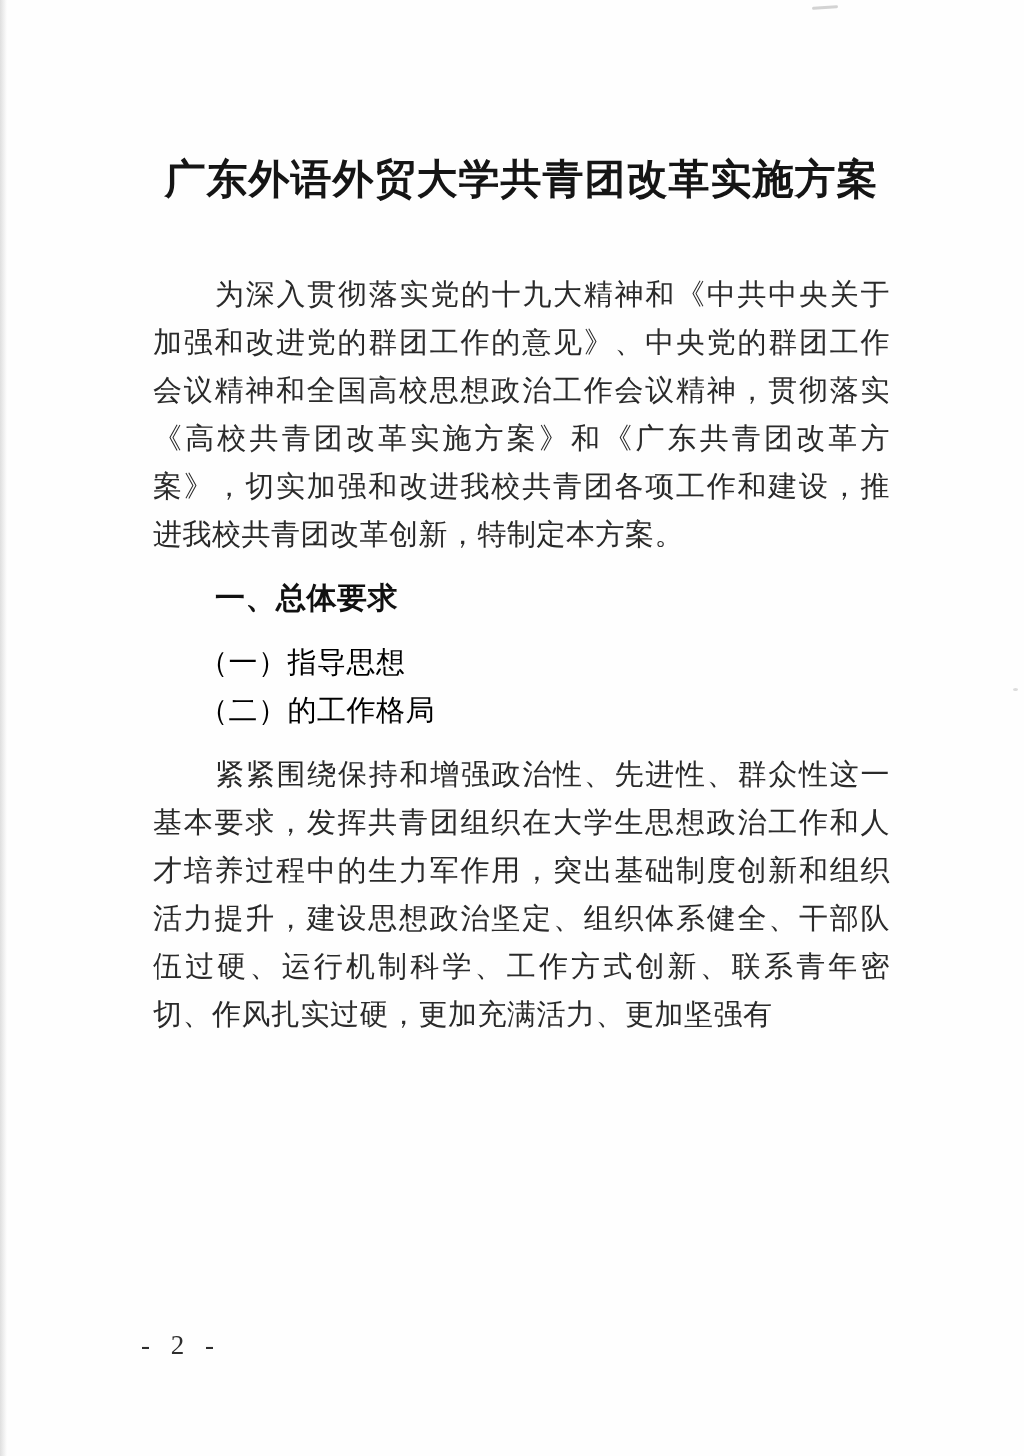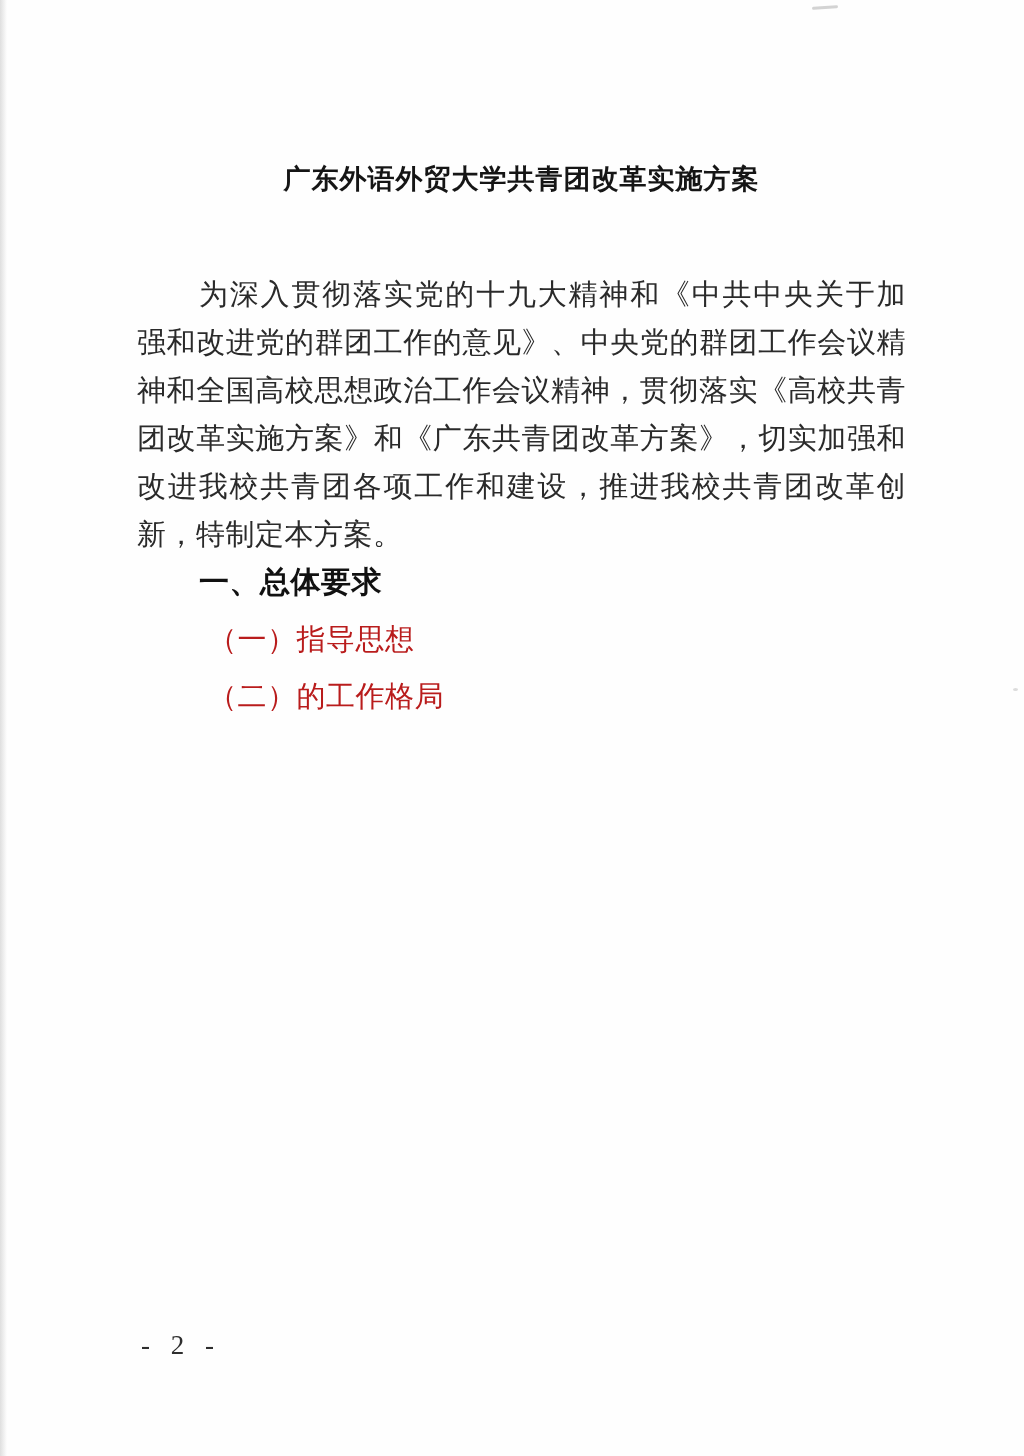--- a/index.html
+++ b/index.html
@@ -40,55 +40,55 @@
     border-radius: 50%;
   }
   .content {
     position: absolute;
     left: 137px;
     right: 118px;
     top: 150px;
   }
   .doc-title {
     text-align: center;
-    font-size: 27px;
+    font-size: 41px;
     font-weight: bold;
     letter-spacing: 1px;
     line-height: 58px;
     margin: 0 0 62px 0;
     color: #151515;
     font-family: "Liberation Serif", "DejaVu Serif", serif;
   }
   .body-text {
     font-size: 29px;
     line-height: 48px;
     text-align: justify;
     text-justify: inter-ideograph;
     letter-spacing: 0.5px;
   }
   .para {
-    margin: 0;
+    margin: 16px;
     text-indent: 62px;
     color: #2a2a2a;
   }
   .heading-1 {
-    margin: 0;
+    margin: 16px;
     text-indent: 62px;
     font-weight: bold;
     font-family: "Liberation Sans", "DejaVu Sans", sans-serif;
     font-size: 30px;
     line-height: 48px;
     color: #111;
   }
   .heading-2 {
-    margin: 9px;
+    margin: 0;
     text-indent: 62px;
     font-size: 29px;
     line-height: 48px;
-    color: #b91c1c;
+    color: #000000;
   }
   .page-number {
     position: absolute;
     left: 141px;
     top: 1330px;
     font-size: 27px;
     letter-spacing: 7px;
     color: #2e2e2e;
     font-family: "Liberation Serif", "DejaVu Serif", serif;
   }
@@ -110,19 +110,20 @@
 
       <p class="para">为深入贯彻落实党的十九大精神和《中共中央关于加强和改进党的群团工作的意见》、中央党的群团工作会议精神和全国高校思想政治工作会议精神，贯彻落实《高校共青团改革实施方案》和《广东共青团改革方案》，切实加强和改进我校共青团各项工作和建设，推进我校共青团改革创新，特制定本方案。</p>
 
       <p class="heading-1">一、总体要求</p>
 
       <p class="heading-2">（一）指导思想</p>
 
 
       <p class="heading-2">（二）的工作格局</p>
 
+      <p class="para">紧紧围绕保持和增强政治性、先进性、群众性这一基本要求，发挥共青团组织在大学生思想政治工作和人才培养过程中的生力军作用，突出基础制度创新和组织活力提升，建设思想政治坚定、组织体系健全、干部队伍过硬、运行机制科学、工作方式创新、联系青年密切、作风扎实过硬，更加充满活力、更加坚强有</p>
 
     </div>
   </div>
 
   <div class="page-number">- 2 -</div>
 
 </div>
 
 </body></html>

